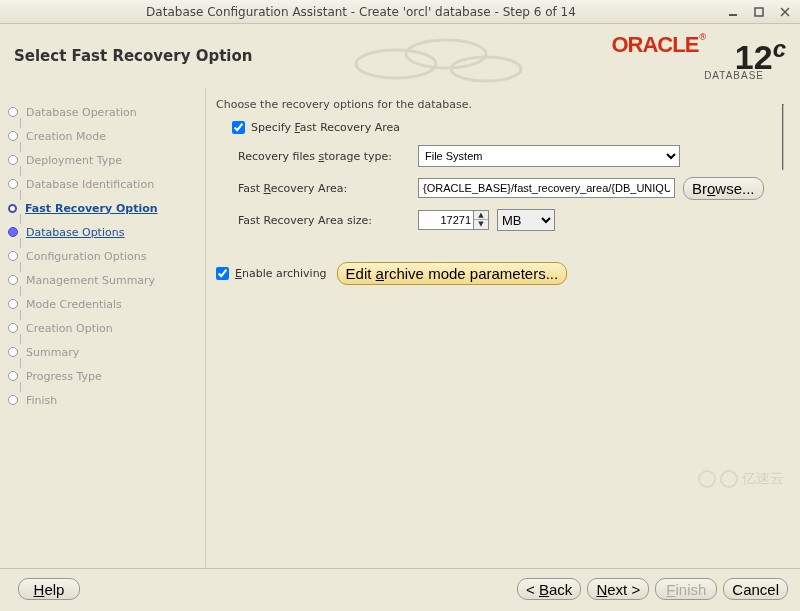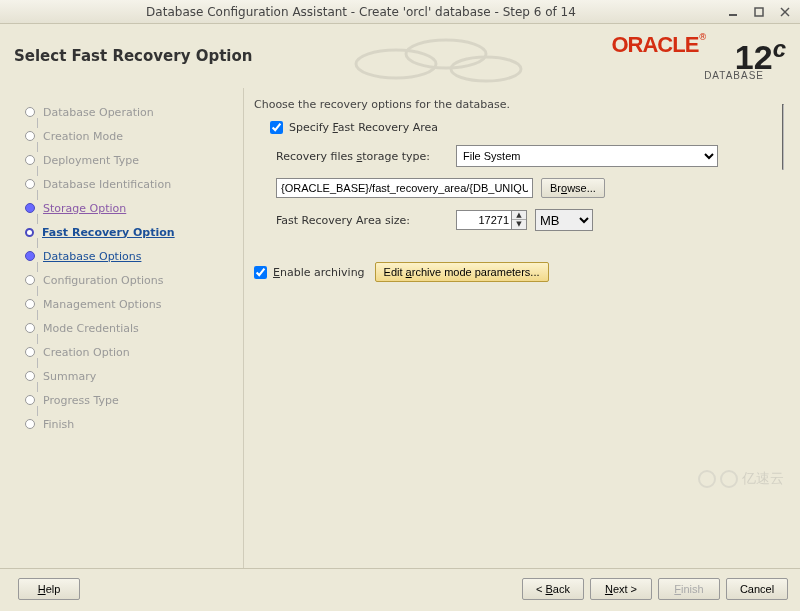--- a/index.html
+++ b/index.html
@@ -12,21 +12,21 @@
 .header { height: 64px; background: #ece9d8; display: flex; align-items: center; padding: 0 14px; position: relative; }
 .header .heading { font-size: 15px; font-weight: bold; color: #333; }
 .header .logo { position: absolute; right: 14px; top: 8px; text-align: right; }
 .logo-oracle { font-family: Arial; font-weight: bold; font-size: 22px; color: #d42e12; letter-spacing: -1px; }
 .logo-db { font-family: Arial; font-size: 10px; color: #555; letter-spacing: 1px; text-align: right; }
 .logo-12c { font-family: Arial; font-size: 34px; font-weight: bold; color: #222; display:inline-block; vertical-align: top; margin-left:24px; line-height: 34px;}
 .logo-12c .c { font-style: italic; font-size: 24px; vertical-align: super;}
 .header .bg-decor { position:absolute; left:42%; top:0; bottom:0; width:200px; opacity:0.08; }
 
 .main { display: flex; height: 480px; }
-.sidebar { width: 244px; background: #ece9d8; padding: 12px 0 0 25px; border-right: 1px solid #d0ccba; position: relative; }
+.sidebar { width: 206px; background: #ece9d8; padding: 12px 0 0 8px; border-right: 1px solid #d0ccba; position: relative; }
 .step-row { display: flex; align-items: center; height: 24px; position: relative; }
 .step-bullet { width: 10px; height: 10px; border-radius: 50%; border: 1px solid #999; background: #fff; margin-right: 8px; flex-shrink:0; position:relative; z-index:2;}
 .step-bullet.done { background: #6a6aff; border-color:#4a4ac0; }
 .step-bullet.current { background: #fff; border: 2px solid #4a4ac0; width:9px; height:9px;}
 .step-line { position:absolute; left:12px; top:18px; width:1px; height:10px; background:#bbb; z-index:1;}
 .step-label { color: #999; font-size: 11px; }
 .step-label.completed { color: #8a5aa8; text-decoration: underline; cursor:pointer; }
 .step-label.active { color: #1a4f99; font-weight: bold; text-decoration: underline; }
 .step-label.next { color: #1a4f99; text-decoration: underline; cursor:pointer;}
 
@@ -35,21 +35,21 @@
 .instr { color: #444; margin-bottom: 10px; }
 .check-row { display: flex; align-items: center; margin: 4px 0 10px 16px;}
 .check-row input { margin-right: 6px; }
 .form-grid { margin-left: 22px; }
 .form-row { display: flex; align-items: center; margin-bottom: 8px; height: 24px;}
 .form-row .lbl { width: 180px; color: #333; }
 .form-row .lbl u { text-decoration: underline; }
 select.combo { width: 262px; height: 22px; border:1px solid #888; background:#fff; font-size:11px; padding:1px 2px;}
 input.text { height: 20px; border:1px solid #888; background:#fff; font-size:11px; padding:1px 4px;}
 .text.path { width: 257px; }
-.btn { background: linear-gradient(to bottom,#f6f4ea,#e2dfcf); border:1px solid #999; padding: 2px 8px; font-size:11px; cursor:pointer; border-radius:2px; min-height:20px;}
+.btn { background: linear-gradient(to bottom,#f6f4ea,#e2dfcf); border:1px solid #999; padding: 2px 8px; font-size:15px; cursor:pointer; border-radius:10px; min-height:20px;}
 .btn.highlight { background: linear-gradient(to bottom,#fdf2c8,#f2d98a); border-color:#b89a3a;}
 .spinner-wrap { display:flex; align-items:center; }
 .spinner-wrap input { width:56px; text-align:right; border:1px solid #888; height:20px; font-size:11px; padding-right:2px;}
 .spinner-btns { display:flex; flex-direction:column; border:1px solid #888; border-left:none;}
 .spinner-btns div { width:14px; height:9px; font-size:7px; text-align:center; line-height:8px; background:#eee; cursor:pointer; border-bottom:1px solid #aaa;}
 .spinner-btns div:last-child{border-bottom:none;}
 select.unit { width:58px; height:22px; margin-left:8px; border:1px solid #888; font-size:13px;}
 
 .archive-row { display:flex; align-items:center; margin-top:30px;}
 
@@ -119,42 +119,37 @@
         <div class="step-bullet"></div>
         <div class="step-label disabled">Deployment Type</div>
         <div class="step-line"></div>
       </div>
       <div class="step-row">
         <div class="step-bullet"></div>
         <div class="step-label disabled">Database Identification</div>
         <div class="step-line"></div>
       </div>
       <div class="step-row">
-        <div class="step-bullet done"></div>
-        <div class="step-label completed">Storage Option</div>
-        <div class="step-line"></div>
-      </div>
-      <div class="step-row">
         <div class="step-bullet current"></div>
         <div class="step-label active">Fast Recovery Option</div>
         <div class="step-line"></div>
       </div>
       <div class="step-row">
         <div class="step-bullet done"></div>
         <div class="step-label next">Database Options</div>
         <div class="step-line"></div>
       </div>
       <div class="step-row">
         <div class="step-bullet"></div>
         <div class="step-label disabled">Configuration Options</div>
         <div class="step-line"></div>
       </div>
       <div class="step-row">
         <div class="step-bullet"></div>
-        <div class="step-label disabled">Management Options</div>
+        <div class="step-label disabled">Management Summary</div>
         <div class="step-line"></div>
       </div>
       <div class="step-row">
         <div class="step-bullet"></div>
         <div class="step-label disabled">Mode Credentials</div>
         <div class="step-line"></div>
       </div>
       <div class="step-row">
         <div class="step-bullet"></div>
         <div class="step-label disabled">Creation Option</div>
@@ -186,20 +181,21 @@
     </div>
 
     <div class="form-grid">
       <div class="form-row">
         <div class="lbl">Recovery files <u>s</u>torage type:</div>
         <select class="combo">
           <option>File System</option>
         </select>
       </div>
       <div class="form-row">
+        <div class="lbl">Fast <u>R</u>ecovery Area:</div>
         <input class="text path" value="{ORACLE_BASE}/fast_recovery_area/{DB_UNIQUE_" style="">
         <span style="width:8px;"></span>
         <button class="btn">Br<u>o</u>wse...</button>
       </div>
       <div class="form-row">
         <div class="lbl">Fast Recovery Area size:</div>
         <div class="spinner-wrap">
           <input value="17271" style="">
           <div class="spinner-btns">
             <div>▲</div>

